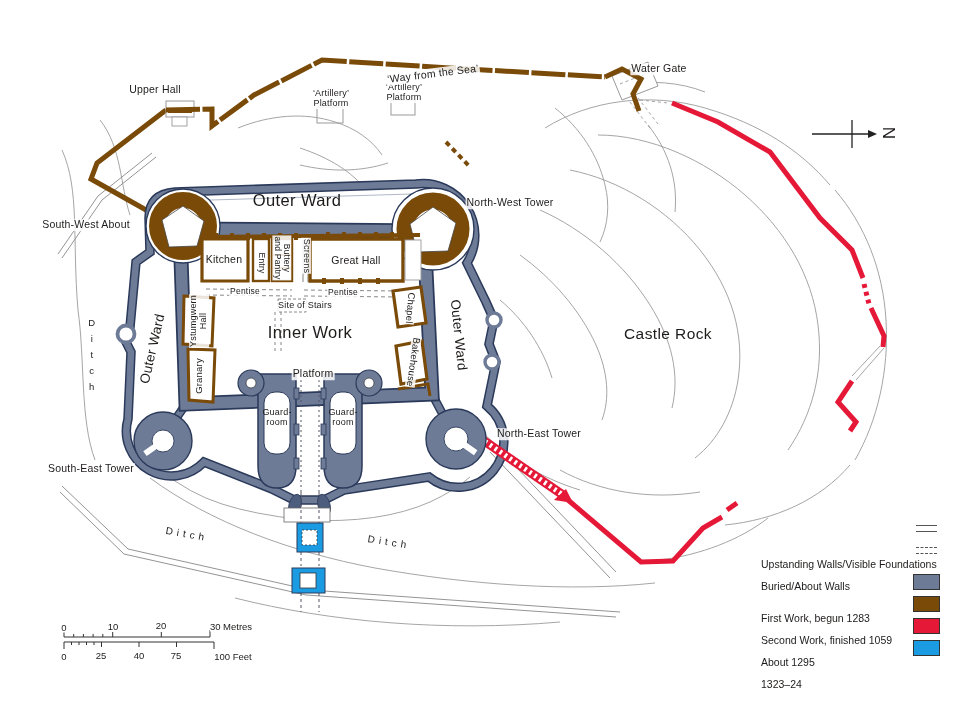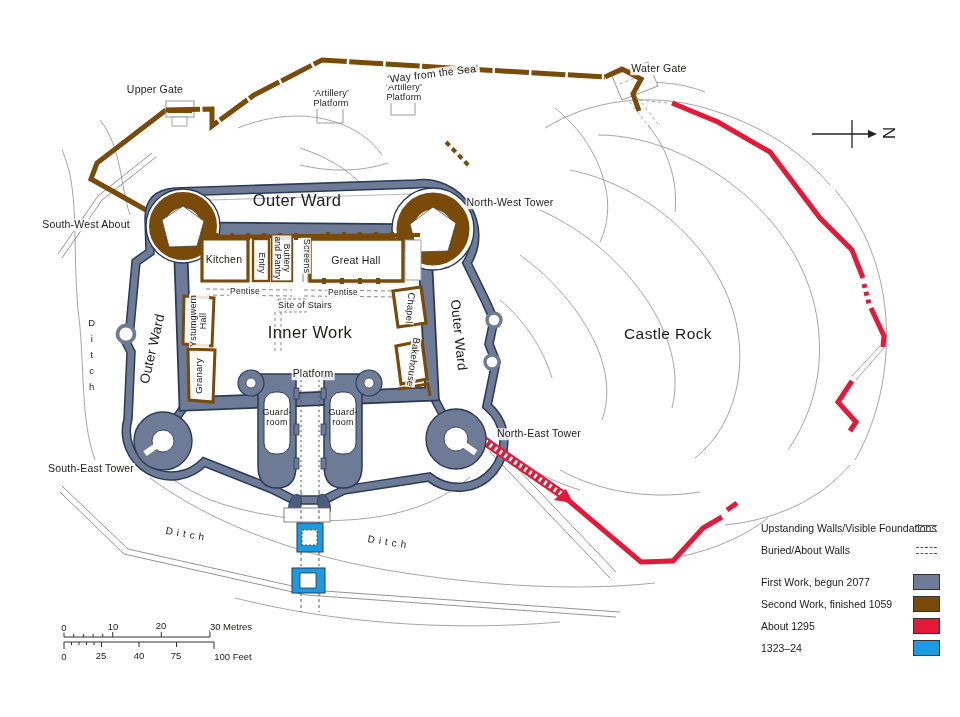--- a/index.html
+++ b/index.html
@@ -11,21 +11,21 @@
        font-size:10.5px;line-height:1.1;text-align:center;letter-spacing:.2px;
        background:rgba(255,255,255,.85);padding:0 1px;}
   .lbl .ln{display:block;}
   .big{font-size:16.5px;letter-spacing:.4px;background:transparent;}
   .med{font-size:13.5px;background:transparent;}
   .sm{font-size:9px;}
   .xs{font-size:8.5px;}
   .s95{font-size:9.5px;}
   .vert{writing-mode:vertical-rl;text-orientation:upright;letter-spacing:5px;font-size:9.5px;}
   .sc{position:absolute;transform:translate(-50%,-50%);font-size:9.5px;white-space:nowrap;background:#fff;}
-  .leg-label{position:absolute;font-size:10.5px;white-space:nowrap;}
+  .leg-label{position:absolute;font-size:10.5px;white-space:nowrap;margin-top:36px;}
   .leg-swatch{position:absolute;left:913px;width:27px;height:16px;border:1px solid #333;box-sizing:border-box;}
   .leg-lines{position:absolute;left:916px;width:21px;}
   .leg-lines div{height:0;border-top:1.6px solid #555;margin:5px 0;}
   .leg-lines.dash div{border-top-style:dashed;}
   .compass-n{position:absolute;font-size:17px;font-weight:500;transform:translate(-50%,-50%) rotate(90deg);background:transparent;}
 </style>
 </head>
 <body>
 
 <div class="stage">
@@ -211,21 +211,21 @@
     <path d="M64,630 L64,637 M112.7,632 L112.7,637 M161.3,632 L161.3,637 M210,630 L210,637"></path>
     <path d="M73.7,634 L73.7,637 M83.4,634 L83.4,637 M93.1,634 L93.1,637 M102.8,634 L102.8,637"></path>
     <path d="M64,642 L214,642"></path>
     <path d="M64,642 L64,649 M101.5,642 L101.5,647 M139,642 L139,647 M176.5,642 L176.5,647 M214,642 L214,649"></path>
     <path d="M71.5,642 L71.5,645 M79,642 L79,645 M86.5,642 L86.5,645 M94,642 L94,645"></path>
   </g>
 </svg>
 
 <div class="labels">
 
-  <div class="lbl" style="left:155px;top:90px">Upper Gate</div>
+  <div class="lbl" style="left:155px;top:90px">Upper Hall</div>
 
   <div class="lbl sm" style="left:331px;top:99px">
     <span class="ln">‘Artillery’</span>
     <span class="ln">Platform</span>
   </div>
 
   <div class="lbl sm" style="left:404px;top:93px">
     <span class="ln">‘Artillery’</span>
     <span class="ln">Platform</span>
   </div>
@@ -317,21 +317,21 @@
           <div></div>
           <div></div>
         </div>
 
     <div class="leg-label" style="left:761px;top:544px">Buried/About Walls</div>
     <div class="leg-lines dash" style="top:542px">
           <div></div>
           <div></div>
         </div>
 
-    <div class="leg-label" style="left:761px;top:576px">First Work, begun 2077</div>
+    <div class="leg-label" style="left:761px;top:576px">First Work, begun 1283</div>
     <div class="leg-swatch" style="top: 574px; background: rgb(109, 123, 151);"></div>
 
     <div class="leg-label" style="left:761px;top:598px">Second Work, finished 1059</div>
     <div class="leg-swatch" style="top: 596px; background: rgb(122, 74, 8);"></div>
 
     <div class="leg-label" style="left:761px;top:620px">About 1295</div>
     <div class="leg-swatch" style="top: 618px; background: rgb(229, 25, 55);"></div>
 
     <div class="leg-label" style="left:761px;top:642px">1323–24</div>
     <div class="leg-swatch" style="top: 640px; background: rgb(27, 155, 225);"></div>

